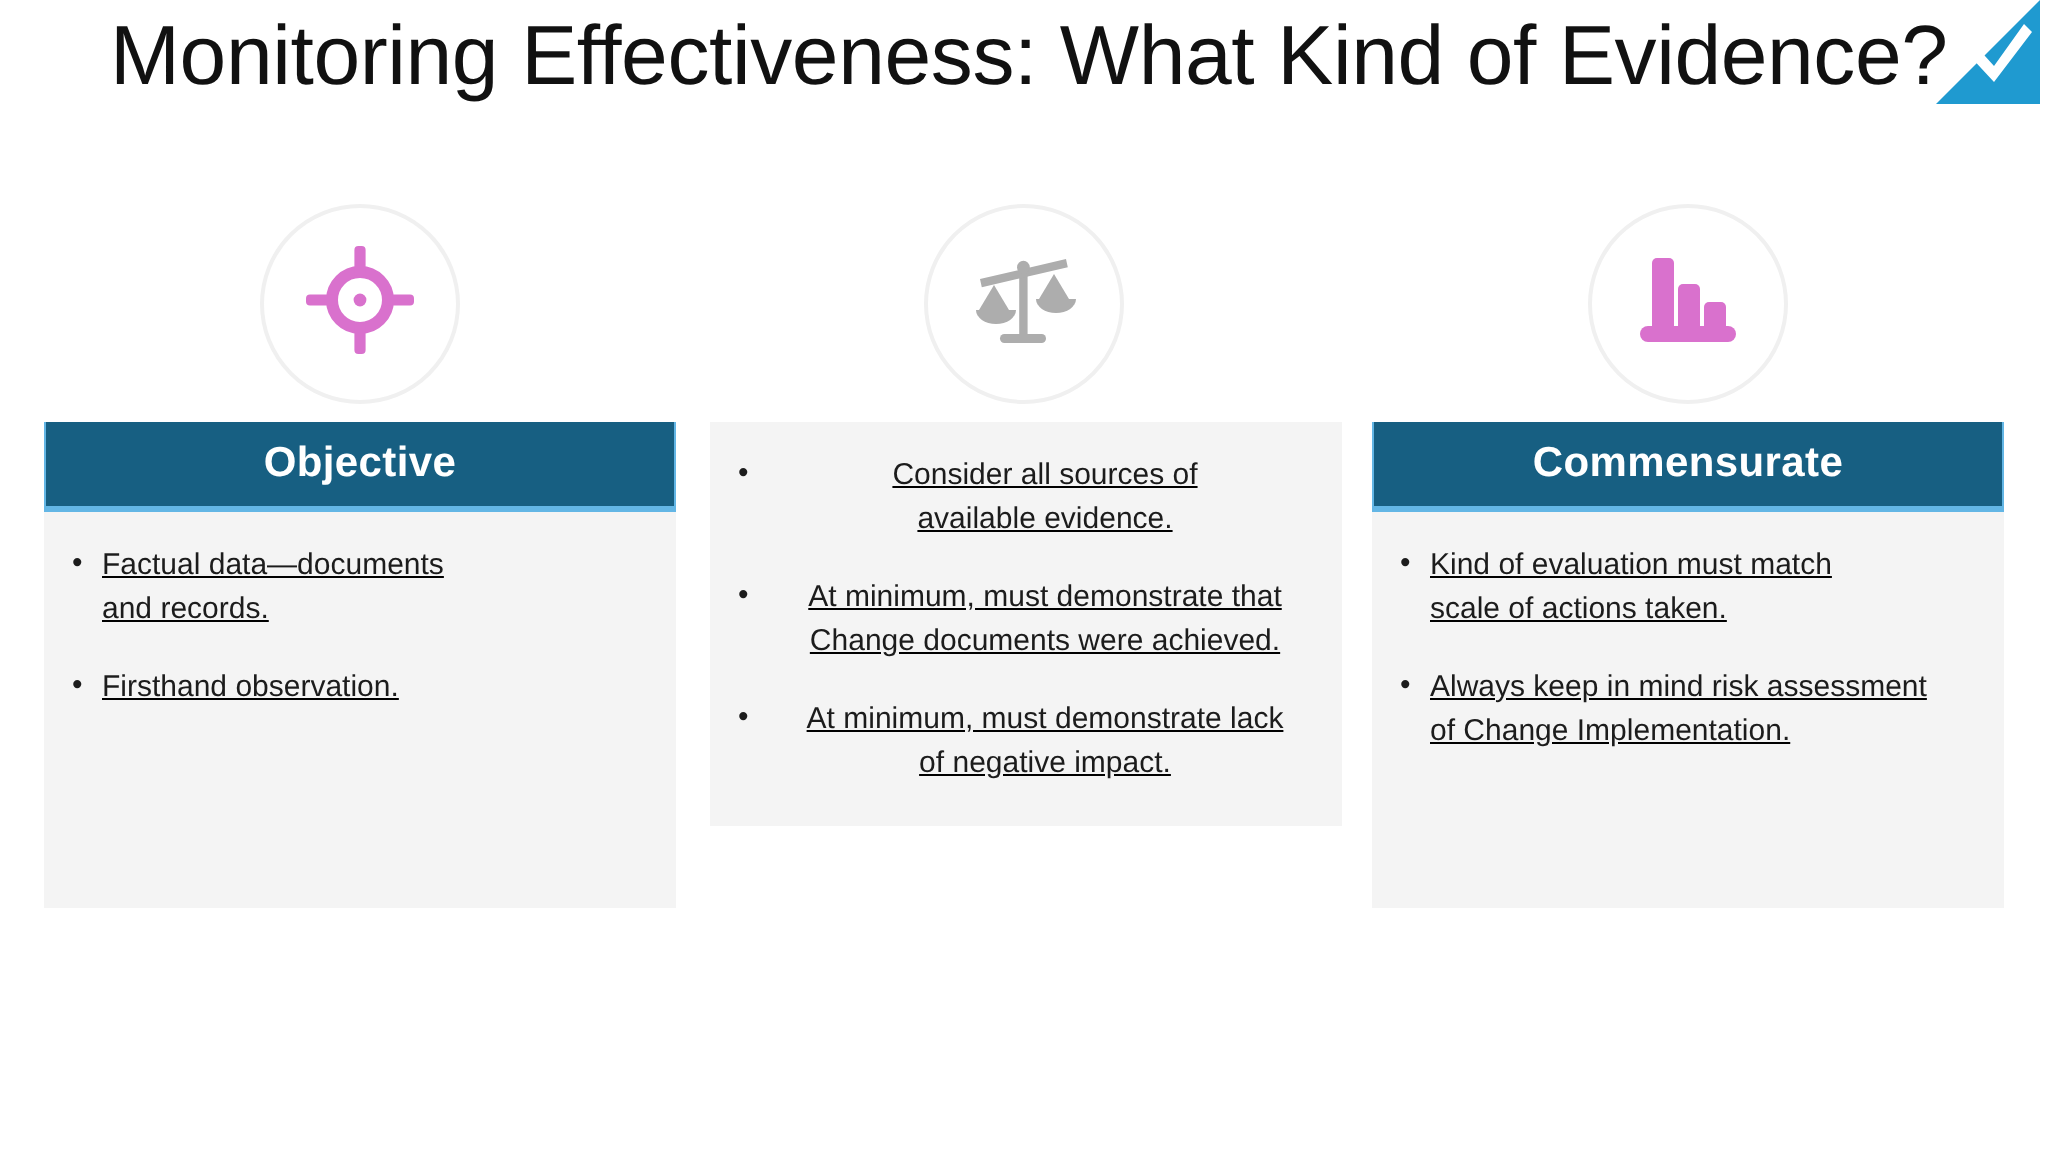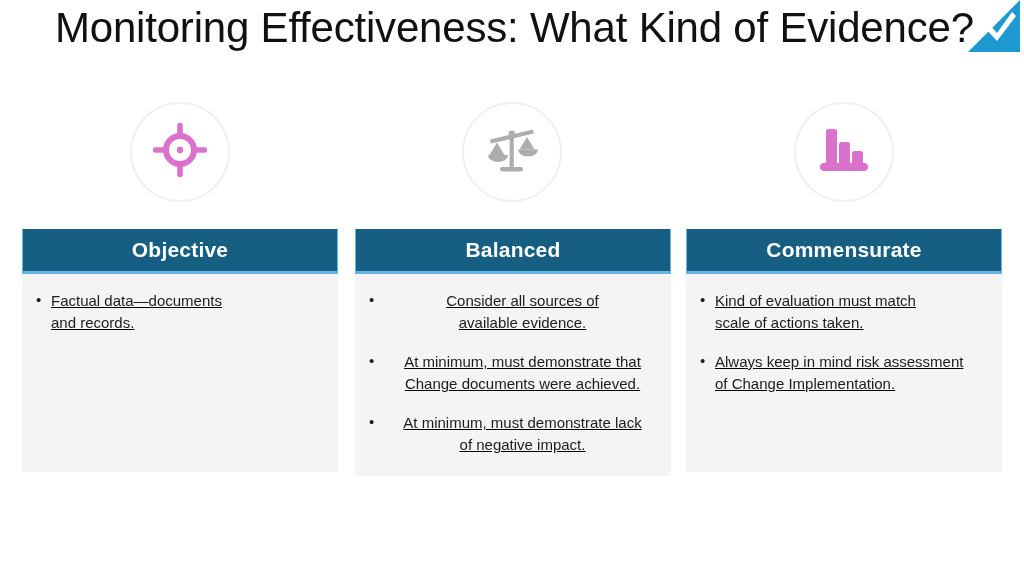--- a/index.html
+++ b/index.html
@@ -55,21 +55,21 @@
     align-items: center;
     justify-content: center;
   }
   .icon-circle.c1 { left: 130px; }
   .icon-circle.c2 { left: 462px; }
   .icon-circle.c3 { left: 794px; }
 
   
   .panels {
     position: absolute;
-    top: 229px;
+    top: 211px;
     left: 0;
     width: 1024px;
     height: 250px;
   }
   .panel {
     position: absolute;
     top: 0;
   }
   .panel.p1 { left: 22px;  width: 316px; }
   .panel.p2 { left: 355px; width: 316px; }
@@ -194,28 +194,26 @@
 <div class="panels">
 
   <div class="panel p1">
     <div class="panel-header">
       <span class="panel-header-title">Objective</span>
     </div>
     <div class="panel-body">
       <ul class="bullets">
         <li>Factual data—documents
 and records.</li>
+        <li>Firsthand observation.</li>
       </ul>
     </div>
   </div>
 
   <div class="panel p2">
-    <div class="panel-header">
-      <span class="panel-header-title">Balanced</span>
-    </div>
     <div class="panel-body">
       <ul class="bullets">
         <li>Consider all sources of
 available evidence.</li>
         <li>At minimum, must demonstrate that
 Change documents were achieved.</li>
         <li>At minimum, must demonstrate lack
 of negative impact.</li>
       </ul>
     </div>

